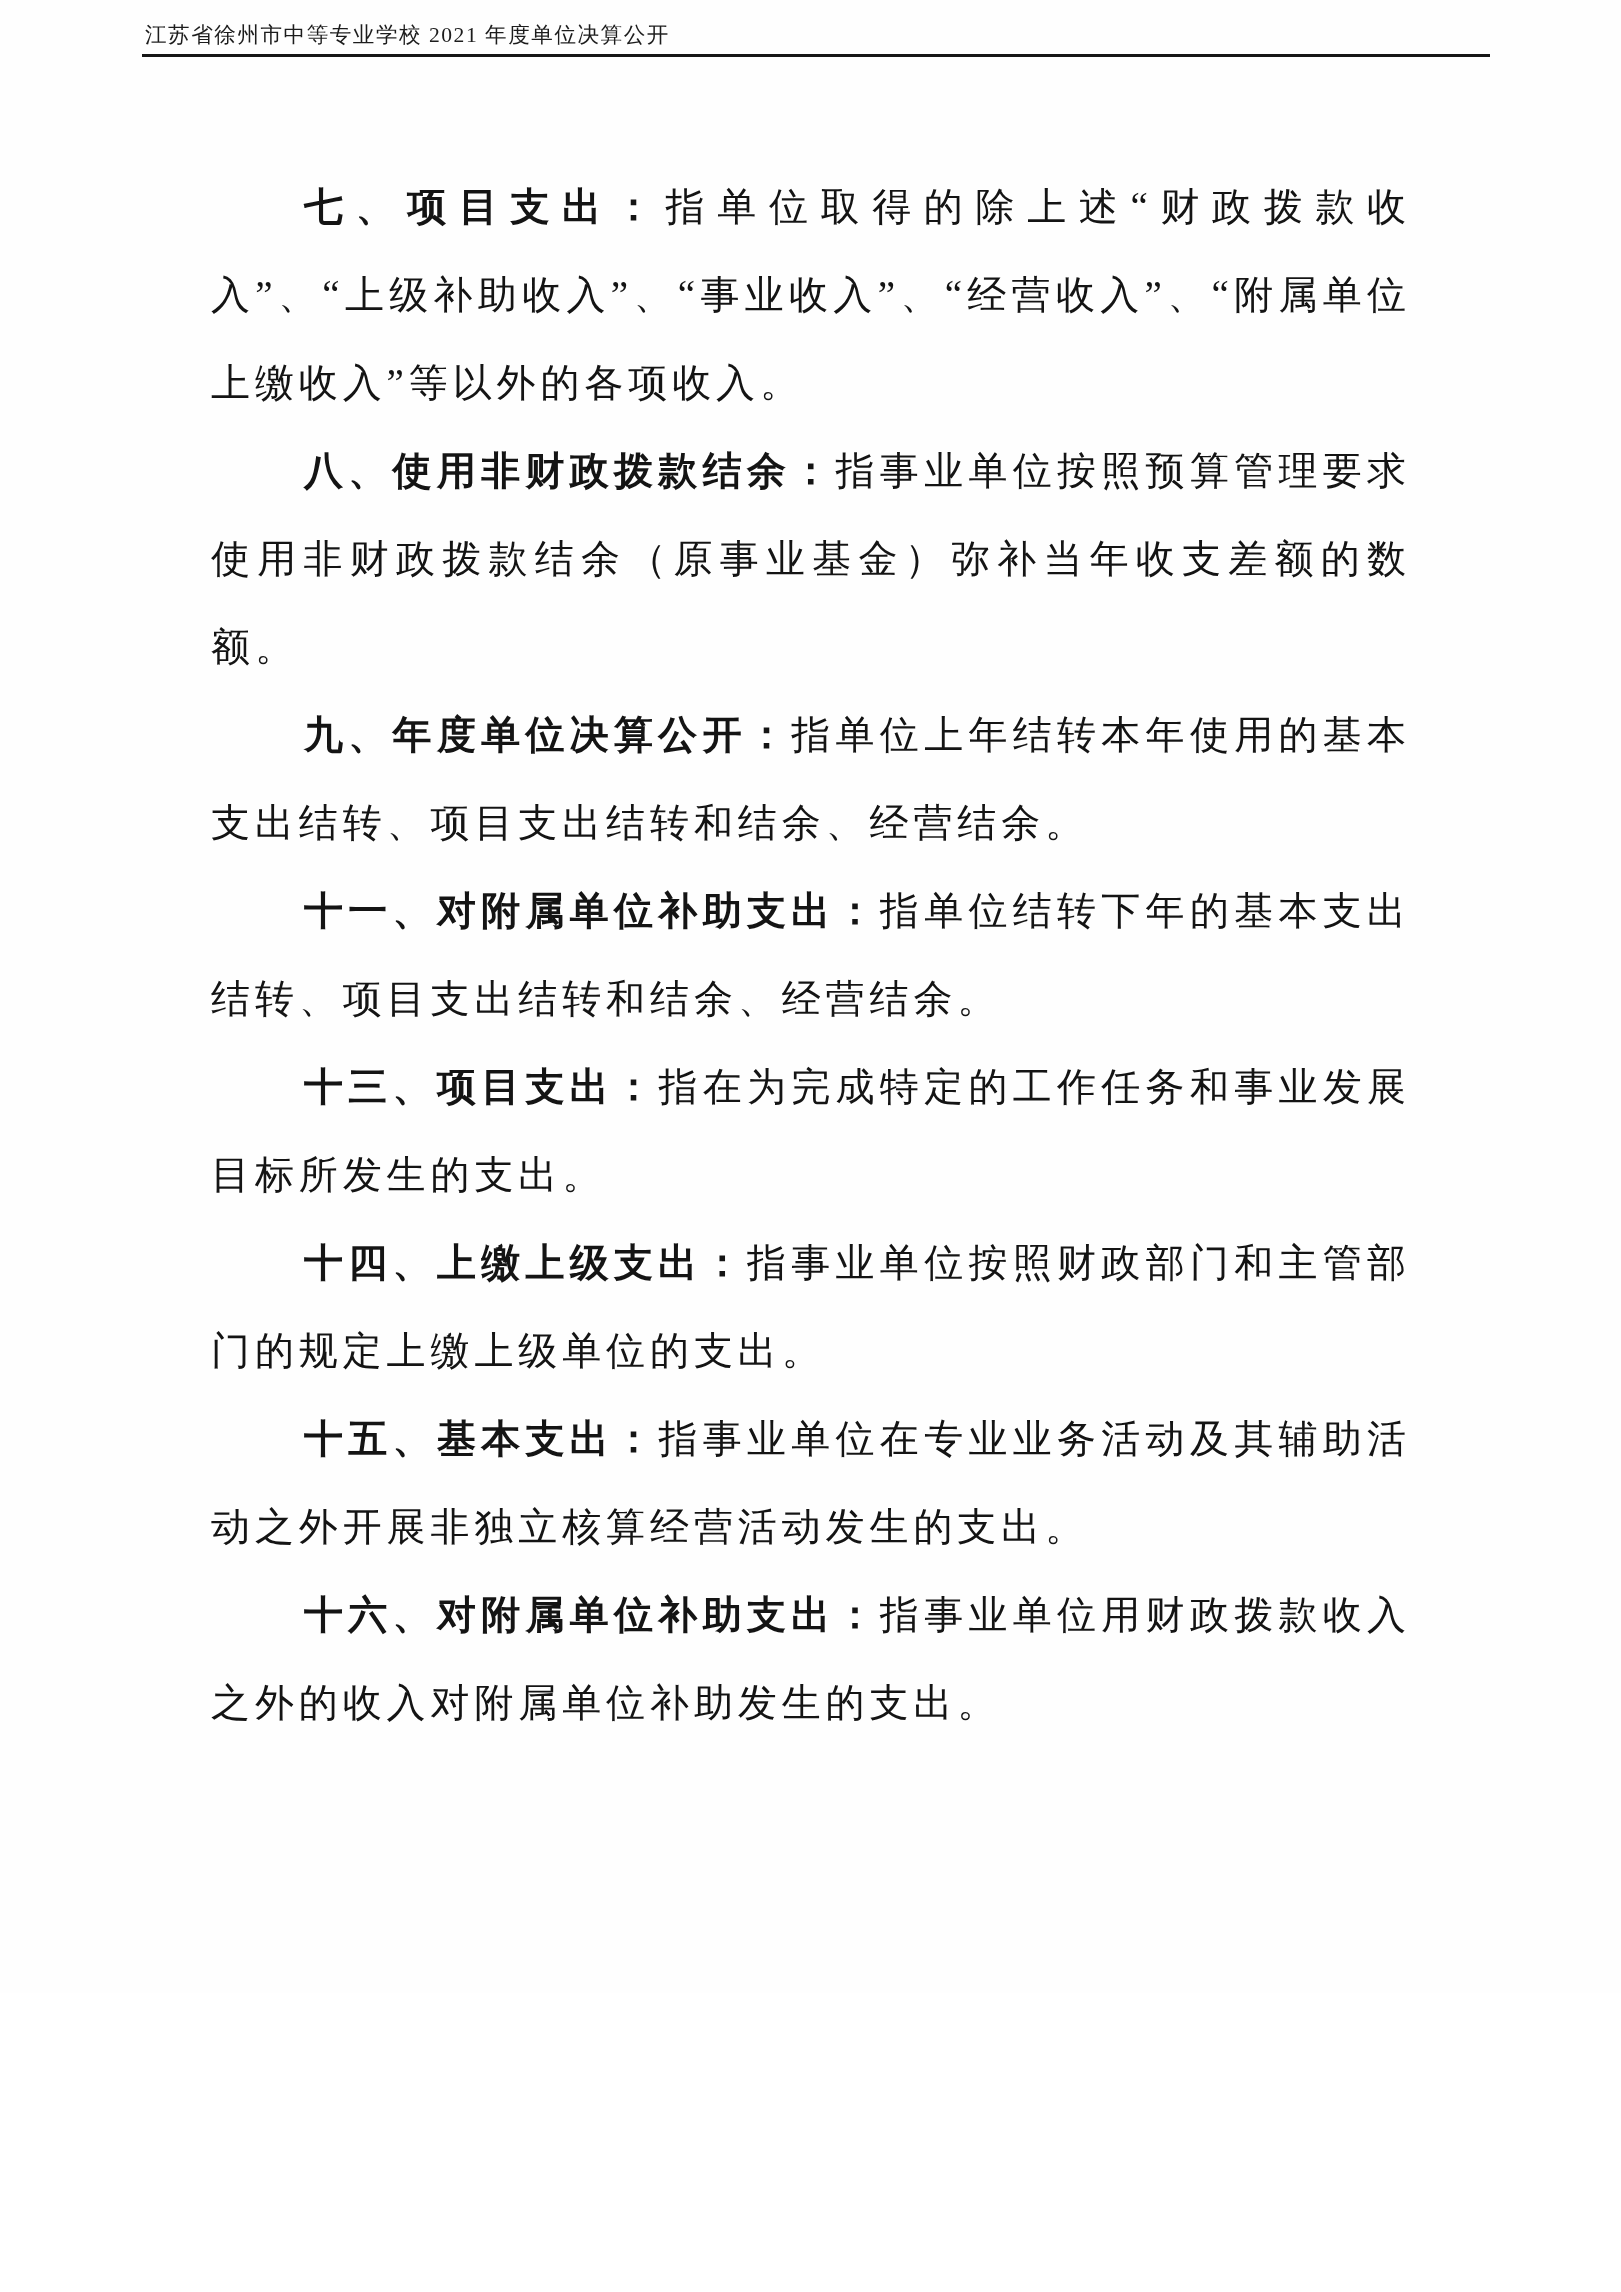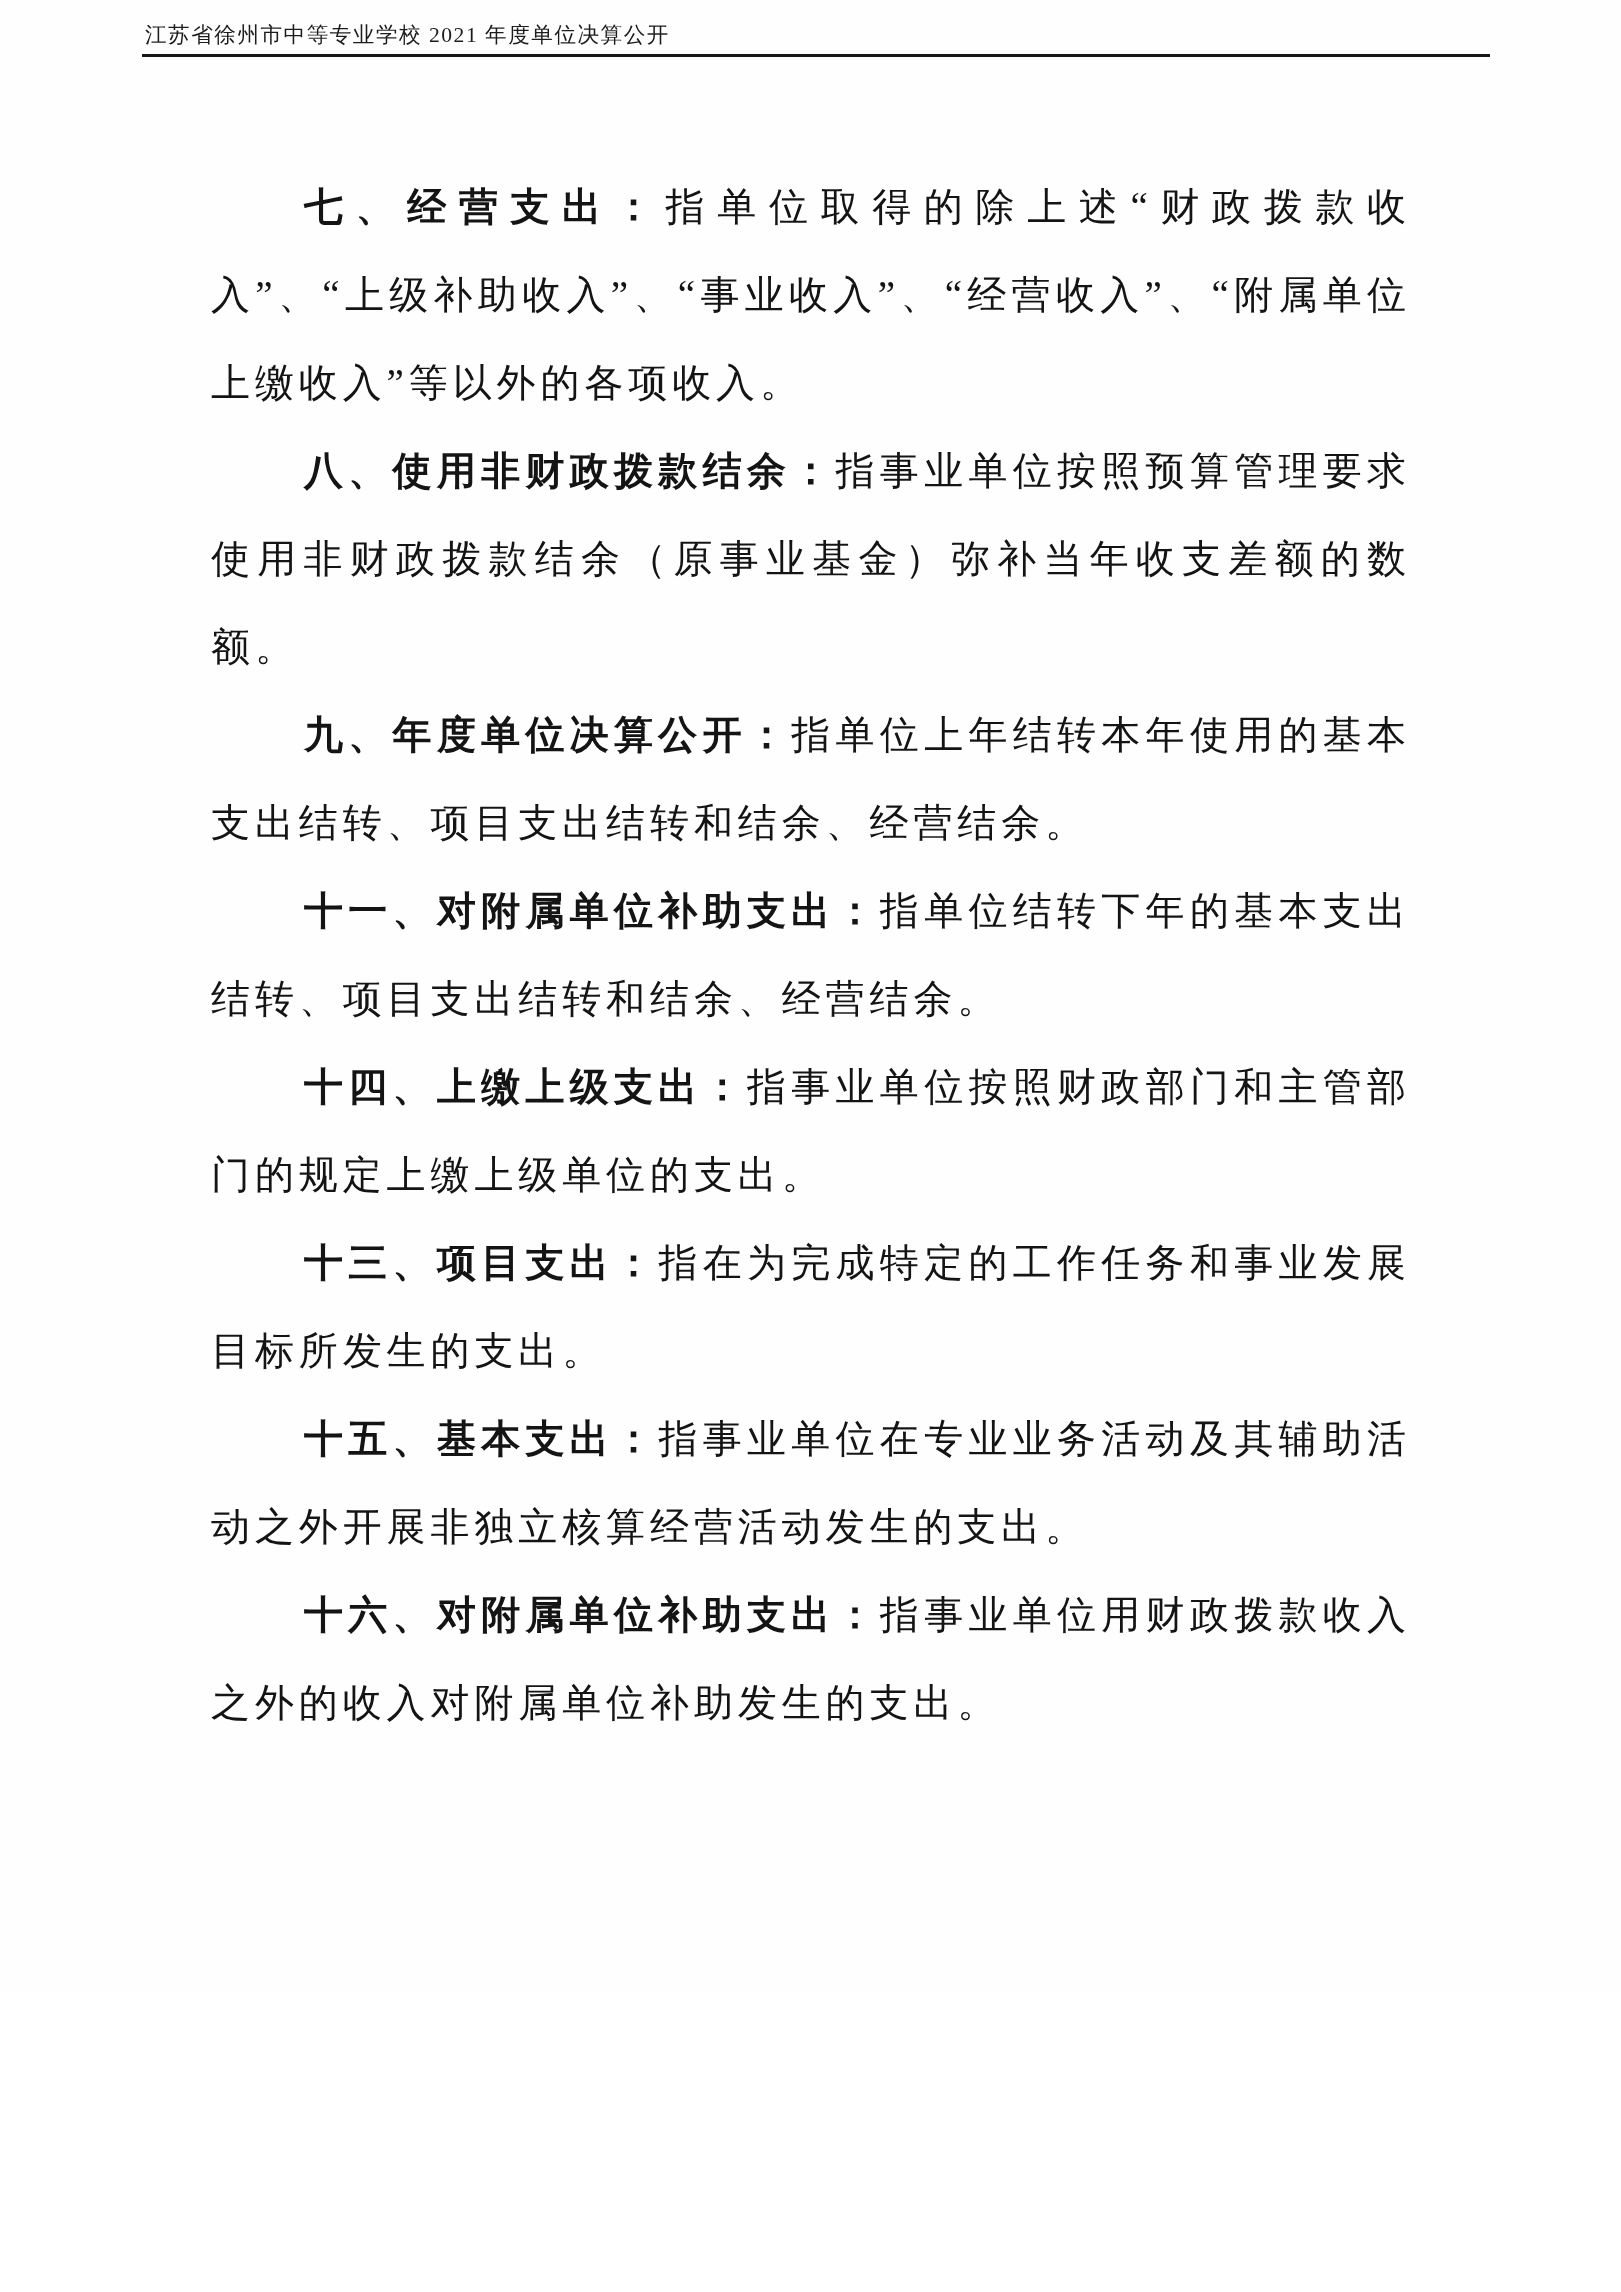--- a/index.html
+++ b/index.html
@@ -68,33 +68,33 @@
 <body>
 
 <div class="page">
 
   <div class="page-header">江苏省徐州市中等专业学校 2021 年度单位决算公开</div>
 
   <div class="header-rule"></div>
 
   <div class="body-text">
 
-      <p class="para"><span class="term">七、经营支出：</span><span class="def">指单位取得的除上述“财政拨款收入”、“上级补助收入”、“事业收入”、“经营收入”、“附属单位上缴收入”等以外的各项收入。</span></p>
+      <p class="para"><span class="term">七、项目支出：</span><span class="def">指单位取得的除上述“财政拨款收入”、“上级补助收入”、“事业收入”、“经营收入”、“附属单位上缴收入”等以外的各项收入。</span></p>
 
       <p class="para"><span class="term">八、使用非财政拨款结余：</span><span class="def">指事业单位按照预算管理要求使用非财政拨款结余（原事业基金）弥补当年收支差额的数额。</span></p>
 
       <p class="para"><span class="term">九、年度单位决算公开：</span><span class="def">指单位上年结转本年使用的基本支出结转、项目支出结转和结余、经营结余。</span></p>
 
 
       <p class="para"><span class="term">十一、对附属单位补助支出：</span><span class="def">指单位结转下年的基本支出结转、项目支出结转和结余、经营结余。</span></p>
 
 
+      <p class="para"><span class="term">十三、项目支出：</span><span class="def">指在为完成特定的工作任务和事业发展目标所发生的支出。</span></p>
+
       <p class="para"><span class="term">十四、上缴上级支出：</span><span class="def">指事业单位按照财政部门和主管部门的规定上缴上级单位的支出。</span></p>
-
-      <p class="para"><span class="term">十三、项目支出：</span><span class="def">指在为完成特定的工作任务和事业发展目标所发生的支出。</span></p>
 
       <p class="para"><span class="term">十五、基本支出：</span><span class="def">指事业单位在专业业务活动及其辅助活动之外开展非独立核算经营活动发生的支出。</span></p>
 
       <p class="para"><span class="term">十六、对附属单位补助支出：</span><span class="def">指事业单位用财政拨款收入之外的收入对附属单位补助发生的支出。</span></p>
     </div>
 
 
 </div>
 
 

